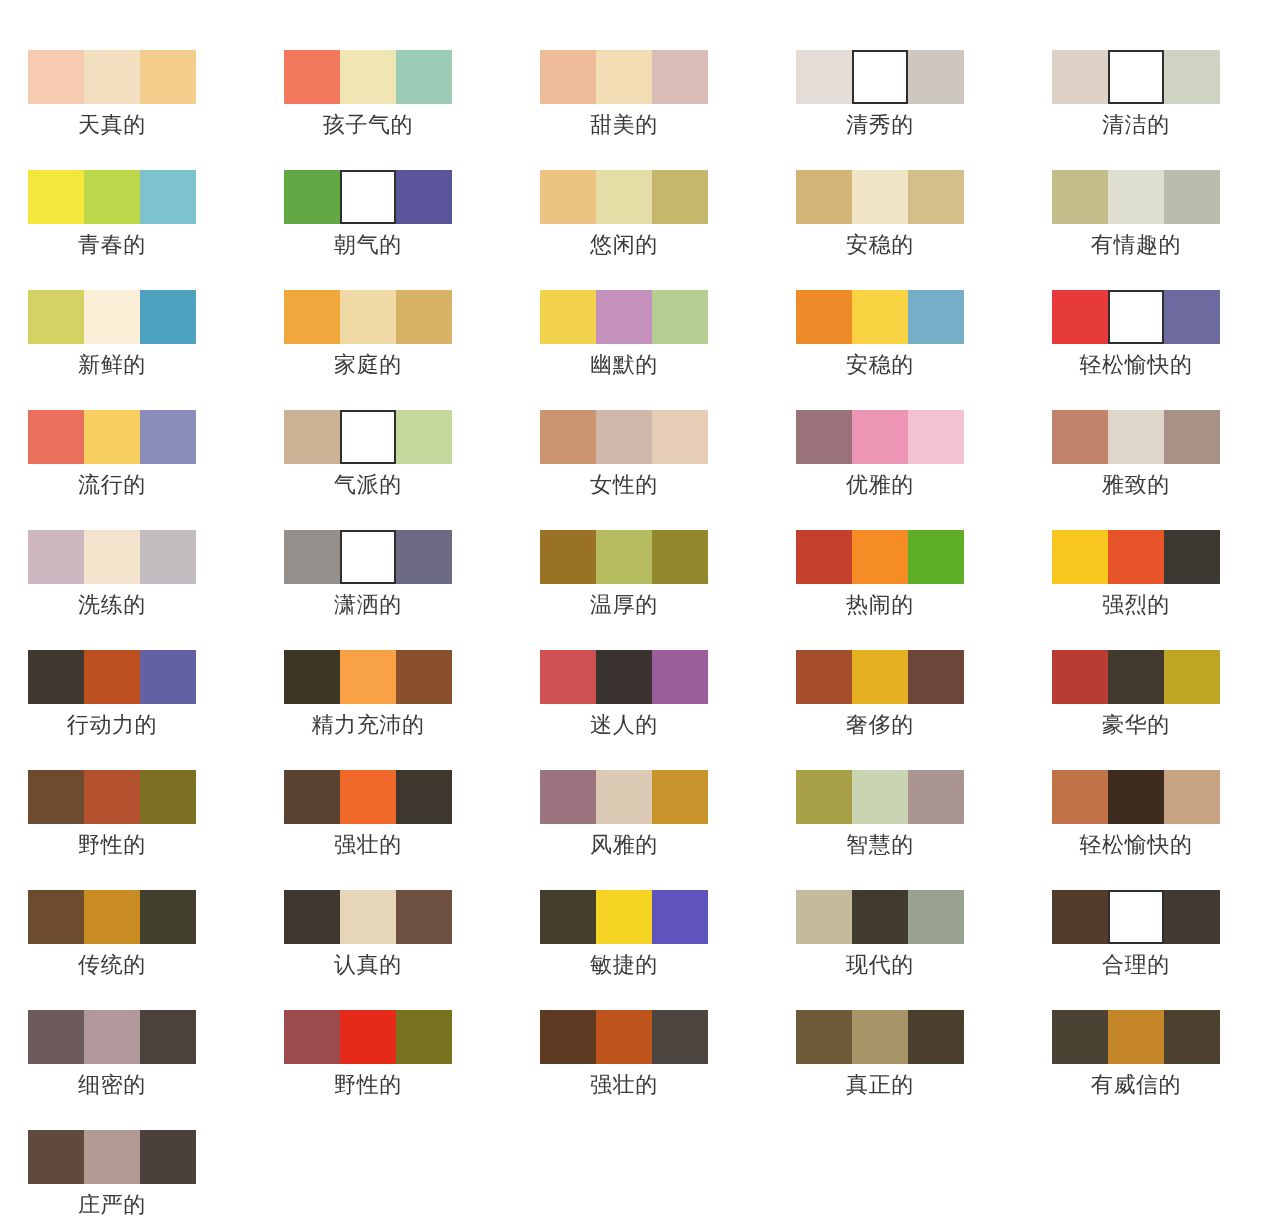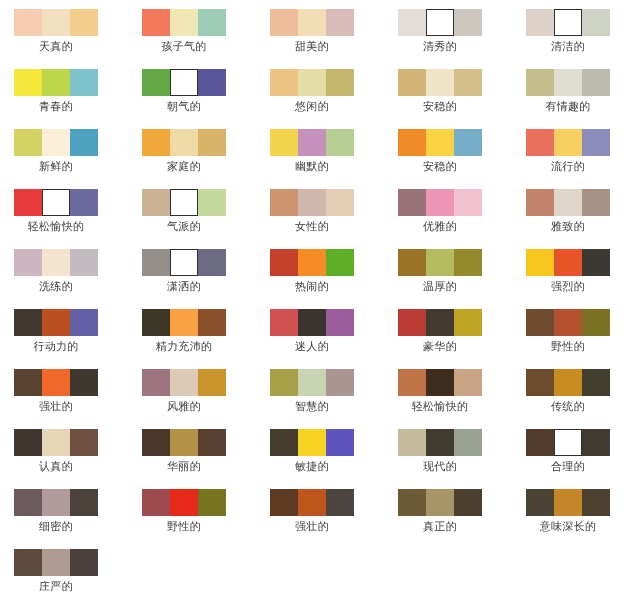--- a/index.html
+++ b/index.html
@@ -14,21 +14,21 @@
     overflow: hidden;
   }
   #grid {
     width: 640px;
     height: 610px;
     display: grid;
     grid-template-columns: repeat(5, 128px);
     grid-template-rows: repeat(10, 60px);
     column-gap: 0;
     row-gap: 0;
-    padding-top: 4px;
+    padding-top: 20px;
     box-sizing: border-box;
   }
   .cell {
     width: 128px;
     height: 60px;
     position: relative;
     box-sizing: border-box;
     padding-left: 14px;
   }
   .swatches {
@@ -167,36 +167,36 @@
     <div class="cell">
       <div class="swatches">
         <div class="sw" title="#ef8a29" style="background: rgb(239, 138, 41);"></div>
         <div class="sw" title="#f9d341" style="background: rgb(249, 211, 65);"></div>
         <div class="sw" title="#75aec6" style="background: rgb(117, 174, 198);"></div>
       </div>
       <div class="label">安稳的</div>
     </div>
     <div class="cell">
       <div class="swatches">
+        <div class="sw" title="#e73b3b" style="background: rgb(231, 59, 59);"></div>
+        <div class="sw white" title="#ffffff" style="background: rgb(255, 255, 255);"></div>
+        <div class="sw" title="#6d6aa0" style="background: rgb(109, 106, 160);"></div>
+      </div>
+      <div class="label">轻松愉快的</div>
+    </div>
+    <div class="cell">
+      <div class="swatches">
         <div class="sw" title="#e8705d" style="background: rgb(232, 112, 93);"></div>
         <div class="sw" title="#f7cf60" style="background: rgb(247, 207, 96);"></div>
         <div class="sw" title="#8b8cba" style="background: rgb(139, 140, 186);"></div>
       </div>
       <div class="label">流行的</div>
     </div>
     <div class="cell">
       <div class="swatches">
-        <div class="sw" title="#e73b3b" style="background: rgb(231, 59, 59);"></div>
-        <div class="sw white" title="#ffffff" style="background: rgb(255, 255, 255);"></div>
-        <div class="sw" title="#6d6aa0" style="background: rgb(109, 106, 160);"></div>
-      </div>
-      <div class="label">轻松愉快的</div>
-    </div>
-    <div class="cell">
-      <div class="swatches">
         <div class="sw" title="#cdb396" style="background: rgb(205, 179, 150);"></div>
         <div class="sw white" title="#ffffff" style="background: rgb(255, 255, 255);"></div>
         <div class="sw" title="#c5d89c" style="background: rgb(197, 216, 156);"></div>
       </div>
       <div class="label">气派的</div>
     </div>
     <div class="cell">
       <div class="swatches">
         <div class="sw" title="#cd9470" style="background: rgb(205, 148, 112);"></div>
         <div class="sw" title="#d0b7ab" style="background: rgb(208, 183, 171);"></div>
@@ -231,36 +231,36 @@
     <div class="cell">
       <div class="swatches">
         <div class="sw" title="#948f8a" style="background: rgb(148, 143, 138);"></div>
         <div class="sw white" title="#ffffff" style="background: rgb(255, 255, 255);"></div>
         <div class="sw" title="#6d6a84" style="background: rgb(109, 106, 132);"></div>
       </div>
       <div class="label">潇洒的</div>
     </div>
     <div class="cell">
       <div class="swatches">
+        <div class="sw" title="#9a7226" style="background: rgb(154, 114, 38);"></div>
+        <div class="sw" title="#b5bb5f" style="background: rgb(181, 187, 95);"></div>
+        <div class="sw" title="#93892c" style="background: rgb(147, 137, 44);"></div>
+      </div>
+      <div class="label">温厚的</div>
+    </div>
+    <div class="cell">
+      <div class="swatches">
         <div class="sw" title="#c4402a" style="background: rgb(196, 64, 42);"></div>
         <div class="sw" title="#f68c26" style="background: rgb(246, 140, 38);"></div>
         <div class="sw" title="#5fae27" style="background: rgb(95, 174, 39);"></div>
       </div>
       <div class="label">热闹的</div>
     </div>
     <div class="cell">
       <div class="swatches">
-        <div class="sw" title="#9a7226" style="background: rgb(154, 114, 38);"></div>
-        <div class="sw" title="#b5bb5f" style="background: rgb(181, 187, 95);"></div>
-        <div class="sw" title="#93892c" style="background: rgb(147, 137, 44);"></div>
-      </div>
-      <div class="label">温厚的</div>
-    </div>
-    <div class="cell">
-      <div class="swatches">
         <div class="sw" title="#f7c61f" style="background: rgb(247, 198, 31);"></div>
         <div class="sw" title="#e8542a" style="background: rgb(232, 84, 42);"></div>
         <div class="sw" title="#3c3832" style="background: rgb(60, 56, 50);"></div>
       </div>
       <div class="label">强烈的</div>
     </div>
     <div class="cell">
       <div class="swatches">
         <div class="sw" title="#41382f" style="background: rgb(65, 56, 47);"></div>
         <div class="sw" title="#bb4f1f" style="background: rgb(187, 79, 31);"></div>
@@ -279,20 +279,28 @@
     <div class="cell">
       <div class="swatches">
         <div class="sw" title="#cf5151" style="background: rgb(207, 81, 81);"></div>
         <div class="sw" title="#3b332f" style="background: rgb(59, 51, 47);"></div>
         <div class="sw" title="#9c5d9c" style="background: rgb(156, 93, 156);"></div>
       </div>
       <div class="label">迷人的</div>
     </div>
     <div class="cell">
       <div class="swatches">
+        <div class="sw" title="#a64e2b" style="background: rgb(166, 78, 43);"></div>
+        <div class="sw" title="#e6b023" style="background: rgb(230, 176, 35);"></div>
+        <div class="sw" title="#6d4639" style="background: rgb(109, 70, 57);"></div>
+      </div>
+      <div class="label">奢侈的</div>
+    </div>
+    <div class="cell">
+      <div class="swatches">
         <div class="sw" title="#b93c34" style="background: rgb(185, 60, 52);"></div>
         <div class="sw" title="#423a2f" style="background: rgb(66, 58, 47);"></div>
         <div class="sw" title="#bfa524" style="background: rgb(191, 165, 36);"></div>
       </div>
       <div class="label">豪华的</div>
     </div>
     <div class="cell">
       <div class="swatches">
         <div class="sw" title="#6e4a2e" style="background: rgb(110, 74, 46);"></div>
         <div class="sw" title="#b4512f" style="background: rgb(180, 81, 47);"></div>
@@ -343,28 +351,20 @@
     <div class="cell">
       <div class="swatches">
         <div class="sw" title="#3f362f" style="background: rgb(63, 54, 47);"></div>
         <div class="sw" title="#e6d5b6" style="background: rgb(230, 213, 182);"></div>
         <div class="sw" title="#6d5040" style="background: rgb(109, 80, 64);"></div>
       </div>
       <div class="label">认真的</div>
     </div>
     <div class="cell">
       <div class="swatches">
-        <div class="sw" title="#4b3729" style="background: rgb(75, 55, 41);"></div>
-        <div class="sw" title="#b19247" style="background: rgb(177, 146, 71);"></div>
-        <div class="sw" title="#5a4031" style="background: rgb(90, 64, 49);"></div>
-      </div>
-      <div class="label">华丽的</div>
-    </div>
-    <div class="cell">
-      <div class="swatches">
         <div class="sw" title="#453e2d" style="background: rgb(69, 62, 45);"></div>
         <div class="sw" title="#f6d423" style="background: rgb(246, 212, 35);"></div>
         <div class="sw" title="#5f53be" style="background: rgb(95, 83, 190);"></div>
       </div>
       <div class="label">敏捷的</div>
     </div>
     <div class="cell">
       <div class="swatches">
         <div class="sw" title="#c5bb9c" style="background: rgb(197, 187, 156);"></div>
         <div class="sw" title="#413a2e" style="background: rgb(65, 58, 46);"></div>
@@ -411,21 +411,21 @@
         <div class="sw" title="#4b3f2e" style="background: rgb(75, 63, 46);"></div>
       </div>
       <div class="label">真正的</div>
     </div>
     <div class="cell">
       <div class="swatches">
         <div class="sw" title="#4a4334" style="background: rgb(74, 67, 52);"></div>
         <div class="sw" title="#c5862a" style="background: rgb(197, 134, 42);"></div>
         <div class="sw" title="#4c402f" style="background: rgb(76, 64, 47);"></div>
       </div>
-      <div class="label">意味深长的</div>
+      <div class="label">有威信的</div>
     </div>
     <div class="cell">
       <div class="swatches">
         <div class="sw" title="#604a3d" style="background: rgb(96, 74, 61);"></div>
         <div class="sw" title="#b19a91" style="background: rgb(177, 154, 145);"></div>
         <div class="sw" title="#4b403b" style="background: rgb(75, 64, 59);"></div>
       </div>
       <div class="label">庄严的</div>
     </div>
   </div>

